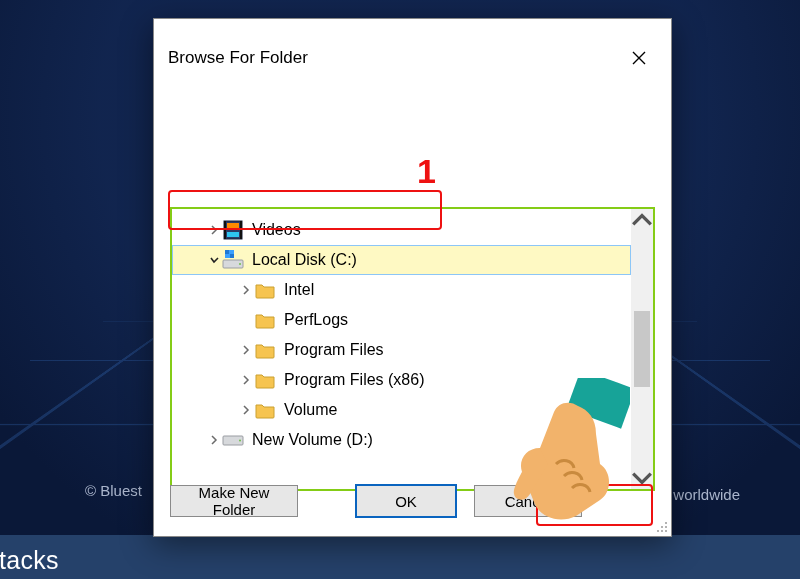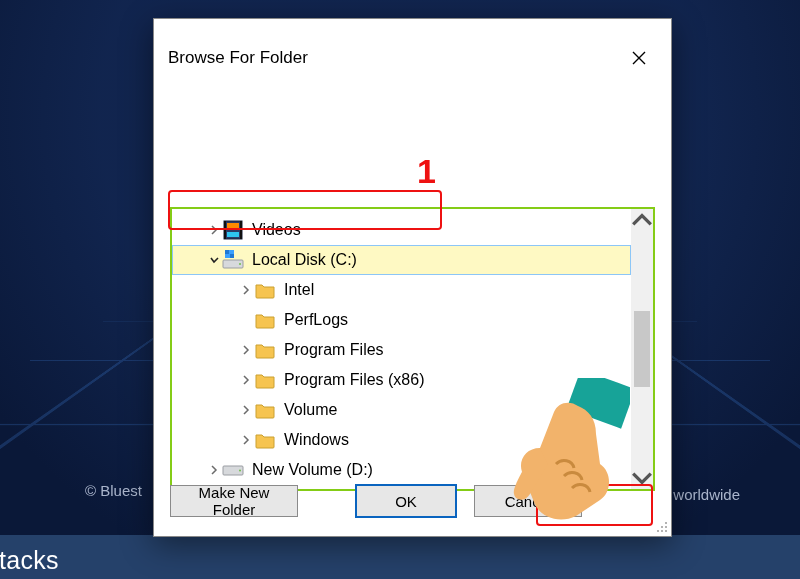--- a/index.html
+++ b/index.html
@@ -179,33 +179,20 @@
               <path d="M3 1 L7 5 L3 9" stroke="#6b6b6b" stroke-width="1.5" fill="none"></path>
             </svg>
           </span>
           <span class="ico">
             <svg width="20" height="18" viewBox="0 0 20 18">
               <path class="fold" d="M1 4 h6 l2 2 h10 v10 a1 1 0 0 1 -1 1 H2 a1 1 0 0 1 -1 -1 Z" stroke-width="1"></path>
             </svg>
           </span>
           <span class="lbl">Volume</span>
         </div>
-        <div class="row ind2">
-          <span class="exp">
-            <svg viewBox="0 0 10 10">
-              <path d="M3 1 L7 5 L3 9" stroke="#6b6b6b" stroke-width="1.5" fill="none"></path>
-            </svg>
-          </span>
-          <span class="ico">
-            <svg width="20" height="18" viewBox="0 0 20 18">
-              <path class="fold" d="M1 4 h6 l2 2 h10 v10 a1 1 0 0 1 -1 1 H2 a1 1 0 0 1 -1 -1 Z" stroke-width="1"></path>
-            </svg>
-          </span>
-          <span class="lbl">Windows</span>
-        </div>
         <div class="row ind1">
           <span class="exp">
             <svg viewBox="0 0 10 10">
               <path d="M3 1 L7 5 L3 9" stroke="#6b6b6b" stroke-width="1.5" fill="none"></path>
             </svg>
           </span>
           <span class="ico">
             <svg width="22" height="14" viewBox="0 0 22 14">
               <rect class="drive-body" x="1" y="3" width="20" height="9" rx="1" stroke-width="1"></rect>
               <circle cx="18" cy="7.5" r="1" fill="#6fbf4b"></circle>

